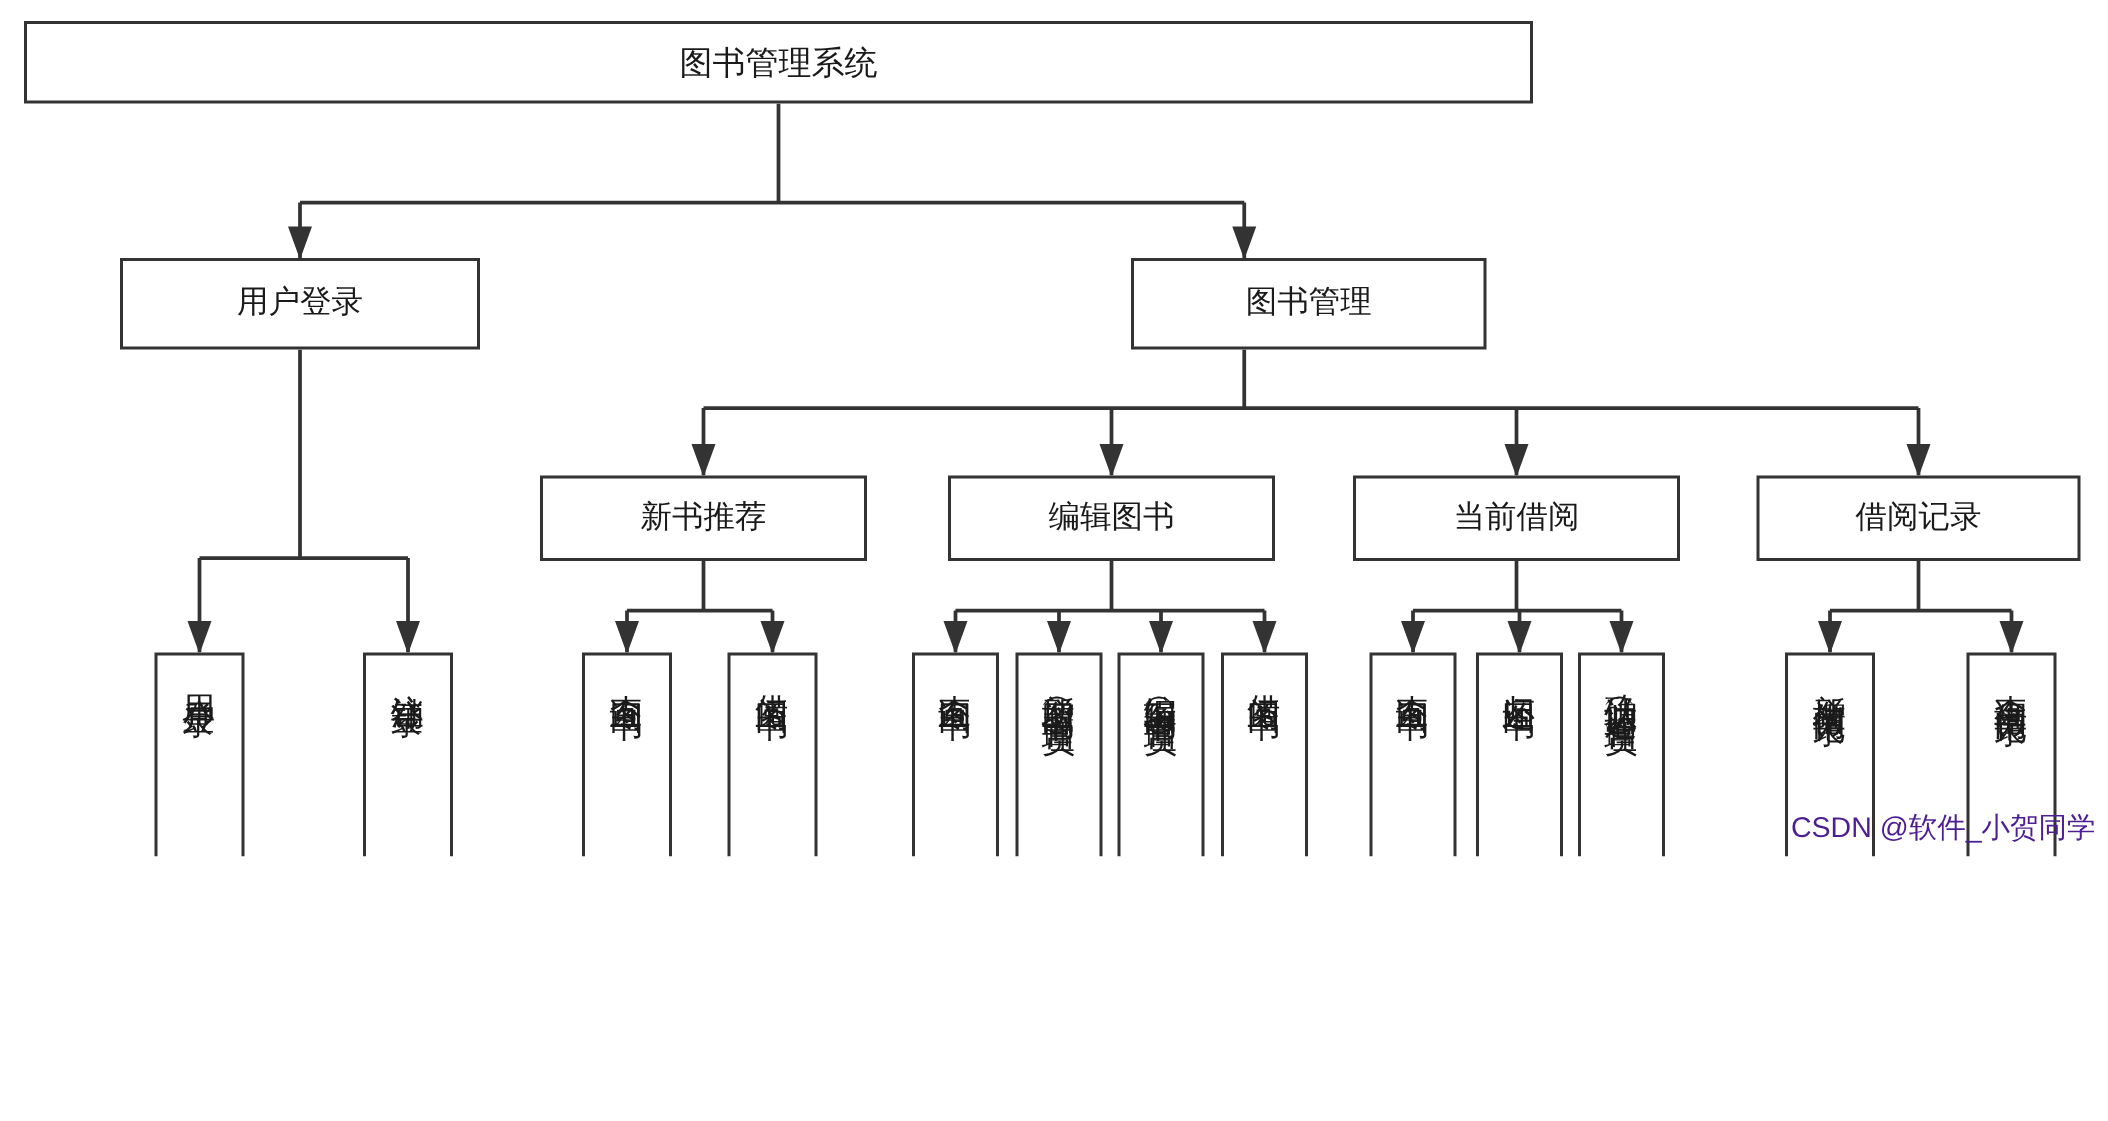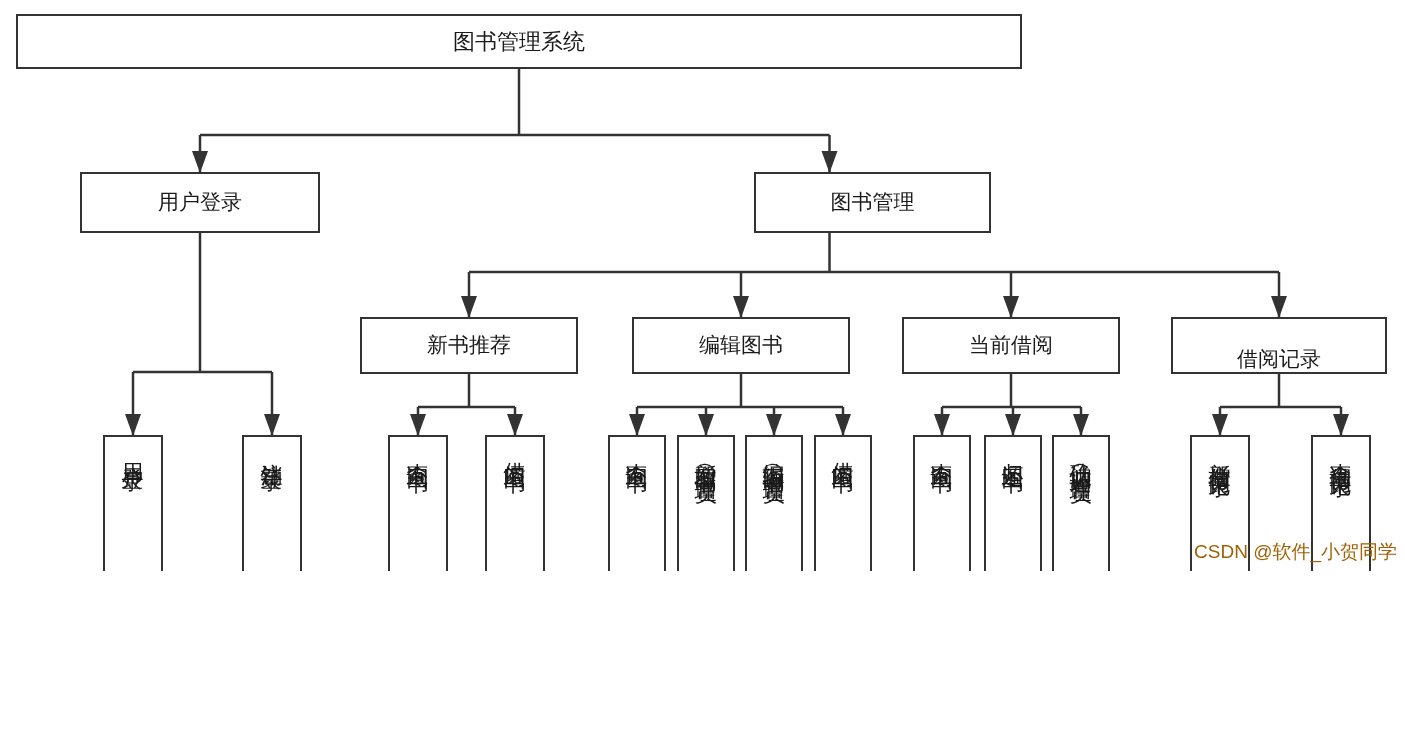--- a/index.html
+++ b/index.html
@@ -59,21 +59,21 @@
     letter-spacing: 3px;
     line-height: 1.05;
     white-space: pre-wrap;
     max-height: 100%;
   }
   .watermark {
     position: absolute;
     right: 8px;
     bottom: 6px;
     font-size: 19px;
-    color: #a16207;
+    color: #4c1d95;
     z-index: 5;
     white-space: nowrap;
     font-family: "Liberation Sans", "DejaVu Sans", sans-serif;
   }
 </style>
 </head>
 <body>
 
 <div id="stage">
   <svg id="edges" viewBox="0 0 1405 747" xmlns="http://www.w3.org/2000/svg">
@@ -142,21 +142,21 @@
       </div>
       <div class="node horiz" style="left: 360px; top: 317px; width: 218px; height: 57px;">
         <span class="label">新书推荐</span>
       </div>
       <div class="node horiz" style="left: 632px; top: 317px; width: 218px; height: 57px;">
         <span class="label">编辑图书</span>
       </div>
       <div class="node horiz" style="left: 902px; top: 317px; width: 218px; height: 57px;">
         <span class="label">当前借阅</span>
       </div>
-      <div class="node horiz" style="left: 1171px; top: 317px; width: 216px; height: 57px; align-items: flex-end;">
+      <div class="node horiz" style="left: 1171px; top: 317px; width: 216px; height: 57px;">
         <span class="label">借阅记录</span>
       </div>
       <div class="node vert" style="left: 103px; top: 435px; width: 60px; height: 298px;">
         <span class="label">用户登录</span>
       </div>
       <div class="node vert" style="left: 242px; top: 435px; width: 60px; height: 298px;">
         <span class="label">注销登录</span>
       </div>
       <div class="node vert" style="left: 388px; top: 435px; width: 60px; height: 298px;">
         <span class="label">查询图书</span>

